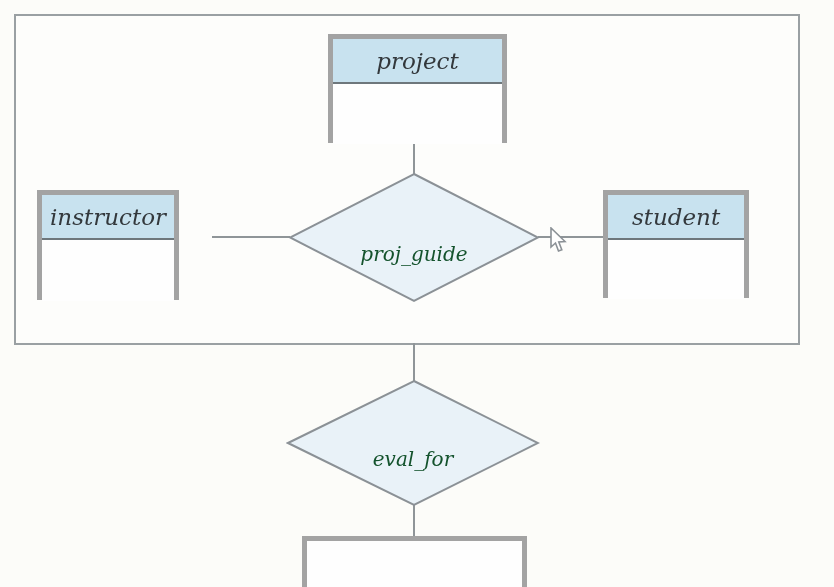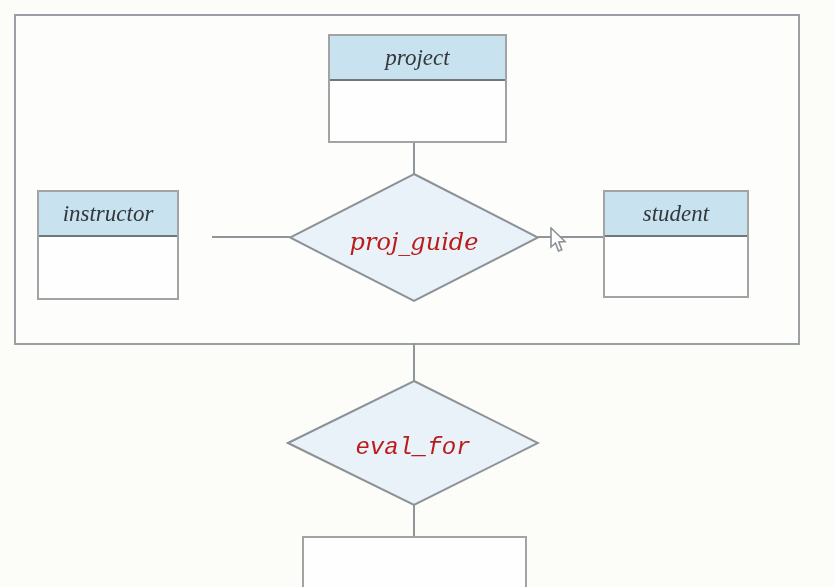--- a/index.html
+++ b/index.html
@@ -20,24 +20,23 @@
     left: 14px;
     top: 14px;
     width: 782px;
     height: 327px;
     border: 2px solid #9aa0a3;
     background: #fdfdfb;
   }
   
   .entity {
     position: absolute;
-    border: 2px solid #a3a3a3;
+    border: 5px solid #a3a3a3;
     background: #eab308;
     box-sizing: border-box;
-    font-family: Liberation Serif, serif;
   }
   .entity .header {
     background: #c8e2ef;
     border-bottom: 2px solid #6e777c;
     height: 45px;
     display: flex;
     align-items: center;
     justify-content: center;
     font-style: italic;
     font-size: 23px;
@@ -58,33 +57,33 @@
   
   .relationship {
     position: absolute;
   }
   .relationship svg {
     display: block;
   }
   .relationship .rel-label {
     position: absolute;
     left: 0;
-    top: 4px;
+    top: 16px;
     width: 100%;
     height: 100%;
     display: flex;
     align-items: center;
     justify-content: center;
     font-style: italic;
-    font-size: 24px;
-    color: #b91c1c;
+    font-size: 20px;
+    color: #14532d;
     pointer-events: none;
   }
   #rel-proj-guide { left: 288px; top: 172px; width: 252px; height: 131px; }
-  #rel-eval-for   { left: 286px; top: 379px; width: 254px; height: 128px; font-family: Liberation Mono, monospace; }
+  #rel-eval-for   { left: 286px; top: 379px; width: 254px; height: 128px; }
   
   .line {
     position: absolute;
     background: #8f9598;
   }
   #line-project-projguide   { left: 413px; top: 143px; width: 2px;  height: 31px; }
   #line-instructor-projguide{ left: 212px; top: 236px; width: 78px; height: 2px; }
   #line-projguide-student   { left: 538px; top: 236px; width: 66px; height: 2px; }
   #line-aggregation-evalfor { left: 413px; top: 343px; width: 2px;  height: 38px; }
   #line-evalfor-evaluation  { left: 413px; top: 505px; width: 2px;  height: 32px; }

